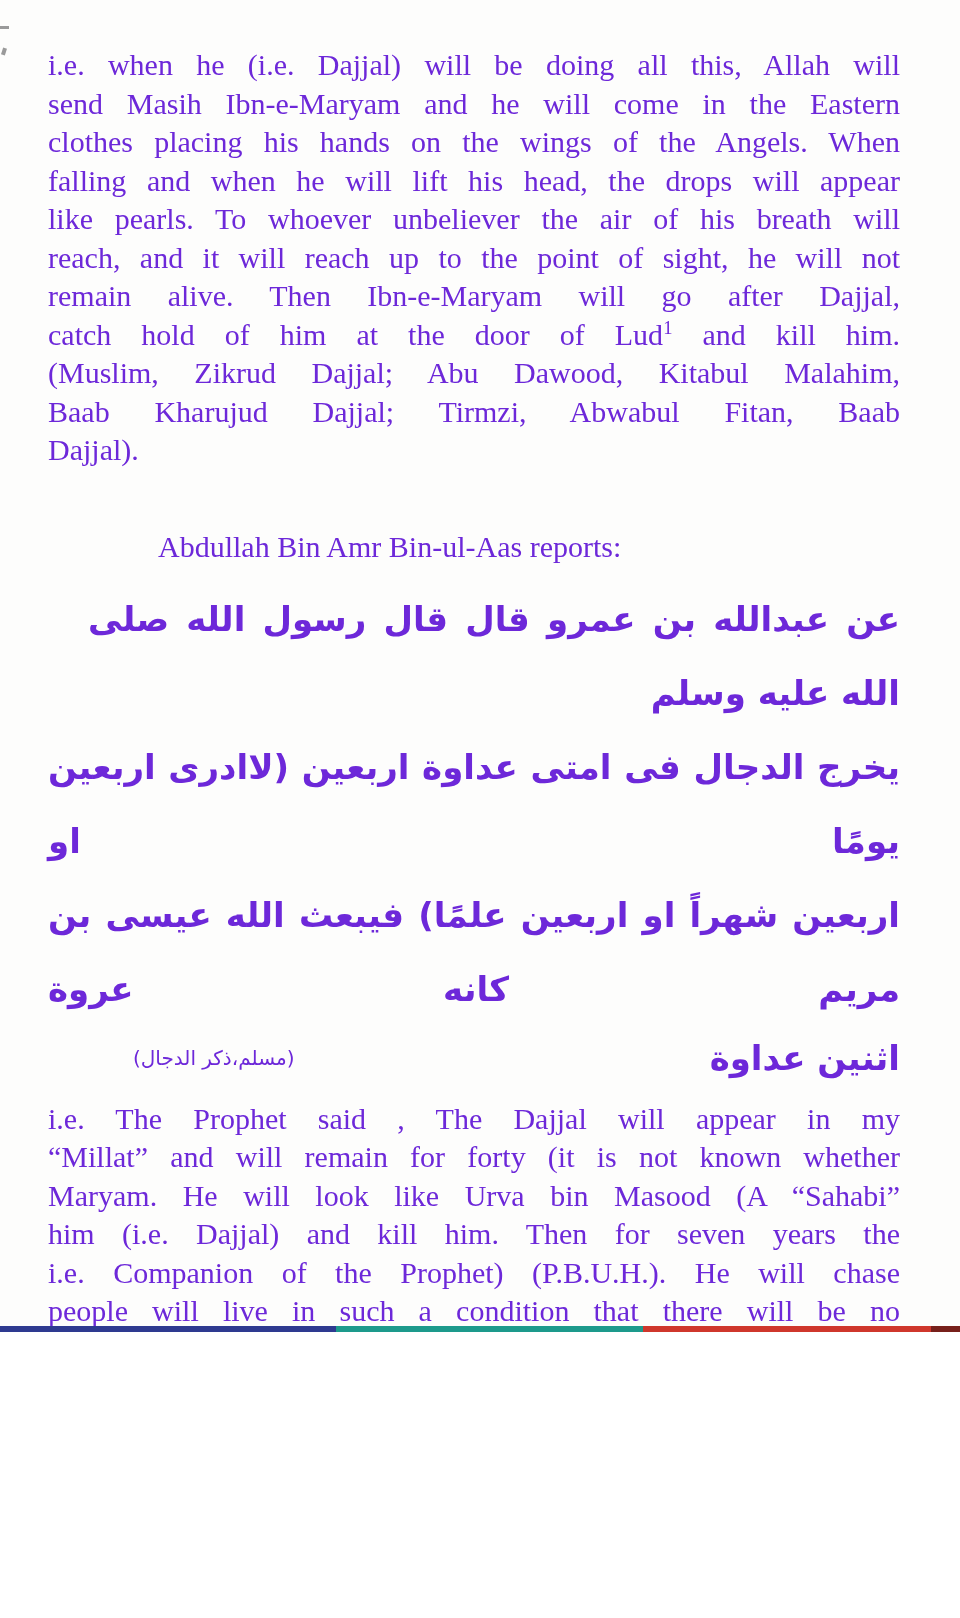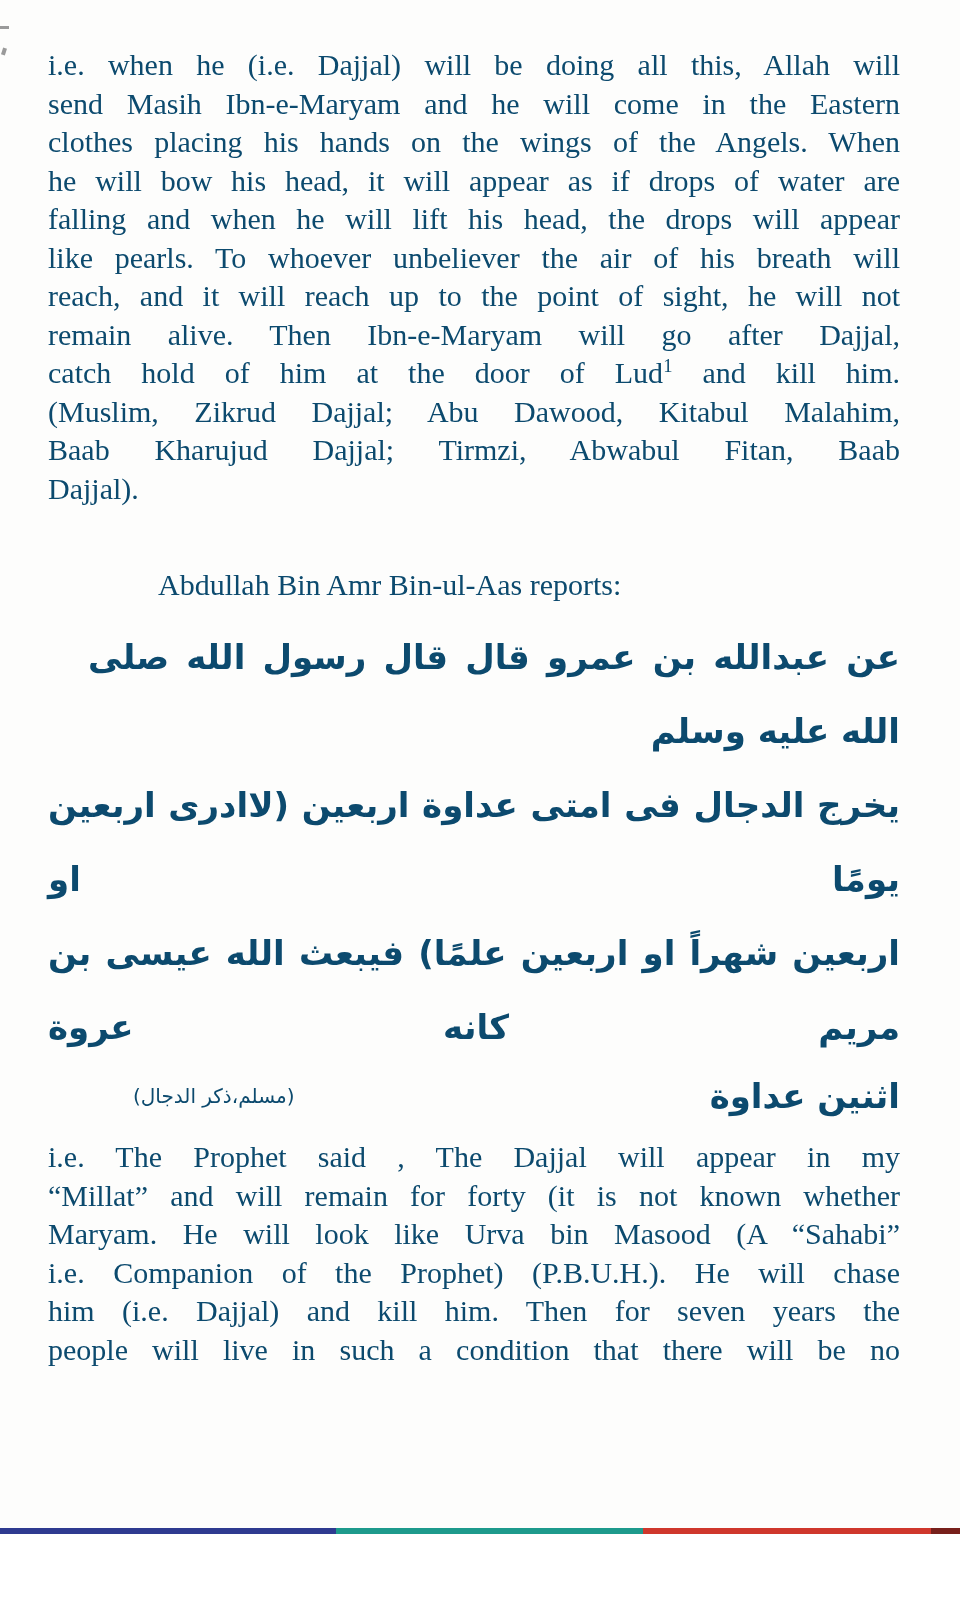--- a/index.html
+++ b/index.html
@@ -1,22 +1,22 @@
 <!DOCTYPE html>
 <html><head>
 <meta charset="utf-8">
 <style>
   html, body { margin: 0; padding: 0; background: #ffffff; }
   .page {
     position: relative;
     width: 960px;
-    height: 1534px;
+    height: 1332px;
     background: #fdfdfc;
     overflow: hidden;
-    color: #0c4a6e;
+    color: #6d28d9;
   }
   .scan-mark { position: absolute; background: #9a9a9a; }
   .m1 { left: 0; top: 26px; width: 9px; height: 3px; }
   .m2 { left: 2px; top: 48px; width: 4px; height: 7px; transform: rotate(18deg); }
 
   .body-text {
     margin-left: 48px;
     width: 852px;
     font-family: "Liberation Serif", serif;
     font-size: 30px;
@@ -74,21 +74,20 @@
 <body>
 
 <div class="page">
   <div class="scan-mark m1"></div>
   <div class="scan-mark m2"></div>
 
   <div class="body-text para1">
       <div class="tline"><span>i.e. when he (i.e. Dajjal) will be doing all this, Allah will</span></div>
       <div class="tline"><span>send Masih Ibn-e-Maryam and he will come in the Eastern</span></div>
       <div class="tline"><span>clothes placing his hands on the wings of the Angels. When</span></div>
-      <div class="tline"><span>he will bow his head, it will appear as if drops of water are</span></div>
       <div class="tline"><span>falling and when he will lift his head, the drops will appear</span></div>
       <div class="tline"><span>like pearls. To whoever unbeliever the air of his breath will</span></div>
       <div class="tline"><span>reach, and it will reach up to the point of sight, he will not</span></div>
       <div class="tline"><span>remain alive. Then Ibn-e-Maryam will go after Dajjal,</span></div>
       <div class="tline"><span>catch hold of him at the door of Lud</span><sup class="sup">1</sup><span> and kill him.</span></div>
       <div class="tline"><span>(Muslim, Zikrud Dajjal; Abu Dawood, Kitabul Malahim,</span></div>
       <div class="tline"><span>Baab Kharujud Dajjal; Tirmzi, Abwabul Fitan, Baab</span></div>
       <div class="tline no-just"><span>Dajjal).</span></div>
     </div>
 
@@ -102,22 +101,22 @@
 
   <div class="arabic-last">
     <span>اثنين عداوة</span>
     <span class="citation">(مسلم،ذكر الدجال)</span>
   </div>
 
   <div class="body-text para2">
       <div class="tline"><span>i.e. The Prophet said , The </span><span class="it">Dajjal</span><span> will appear in my</span></div>
       <div class="tline"><span>“</span><span class="it">Millat</span><span>” and will remain for forty (it is not known whether</span></div>
       <div class="tline"><span>Maryam. He will look like Urva bin Masood (A “</span><span class="it">Sahabi</span><span>”</span></div>
+      <div class="tline"><span>him (i.e. </span><span class="it">Dajjal</span><span>) and kill him. Then for seven years the</span></div>
       <div class="tline"><span>i.e. Companion of the Prophet) (P.B.U.H.). He will chase</span></div>
-      <div class="tline"><span>him (i.e. </span><span class="it">Dajjal</span><span>) and kill him. Then for seven years the</span></div>
       <div class="tline"><span>people will live in such a condition that there will be no</span></div>
     </div>
 
   <div class="color-strip">
       <div style="background: rgb(46, 58, 144); width: 35%;"></div>
       <div style="background: rgb(29, 154, 140); width: 32%;"></div>
       <div style="background: rgb(207, 55, 44); width: 30%;"></div>
       <div style="background: rgb(119, 32, 27); width: 3%;"></div>
     </div>
 </div>

